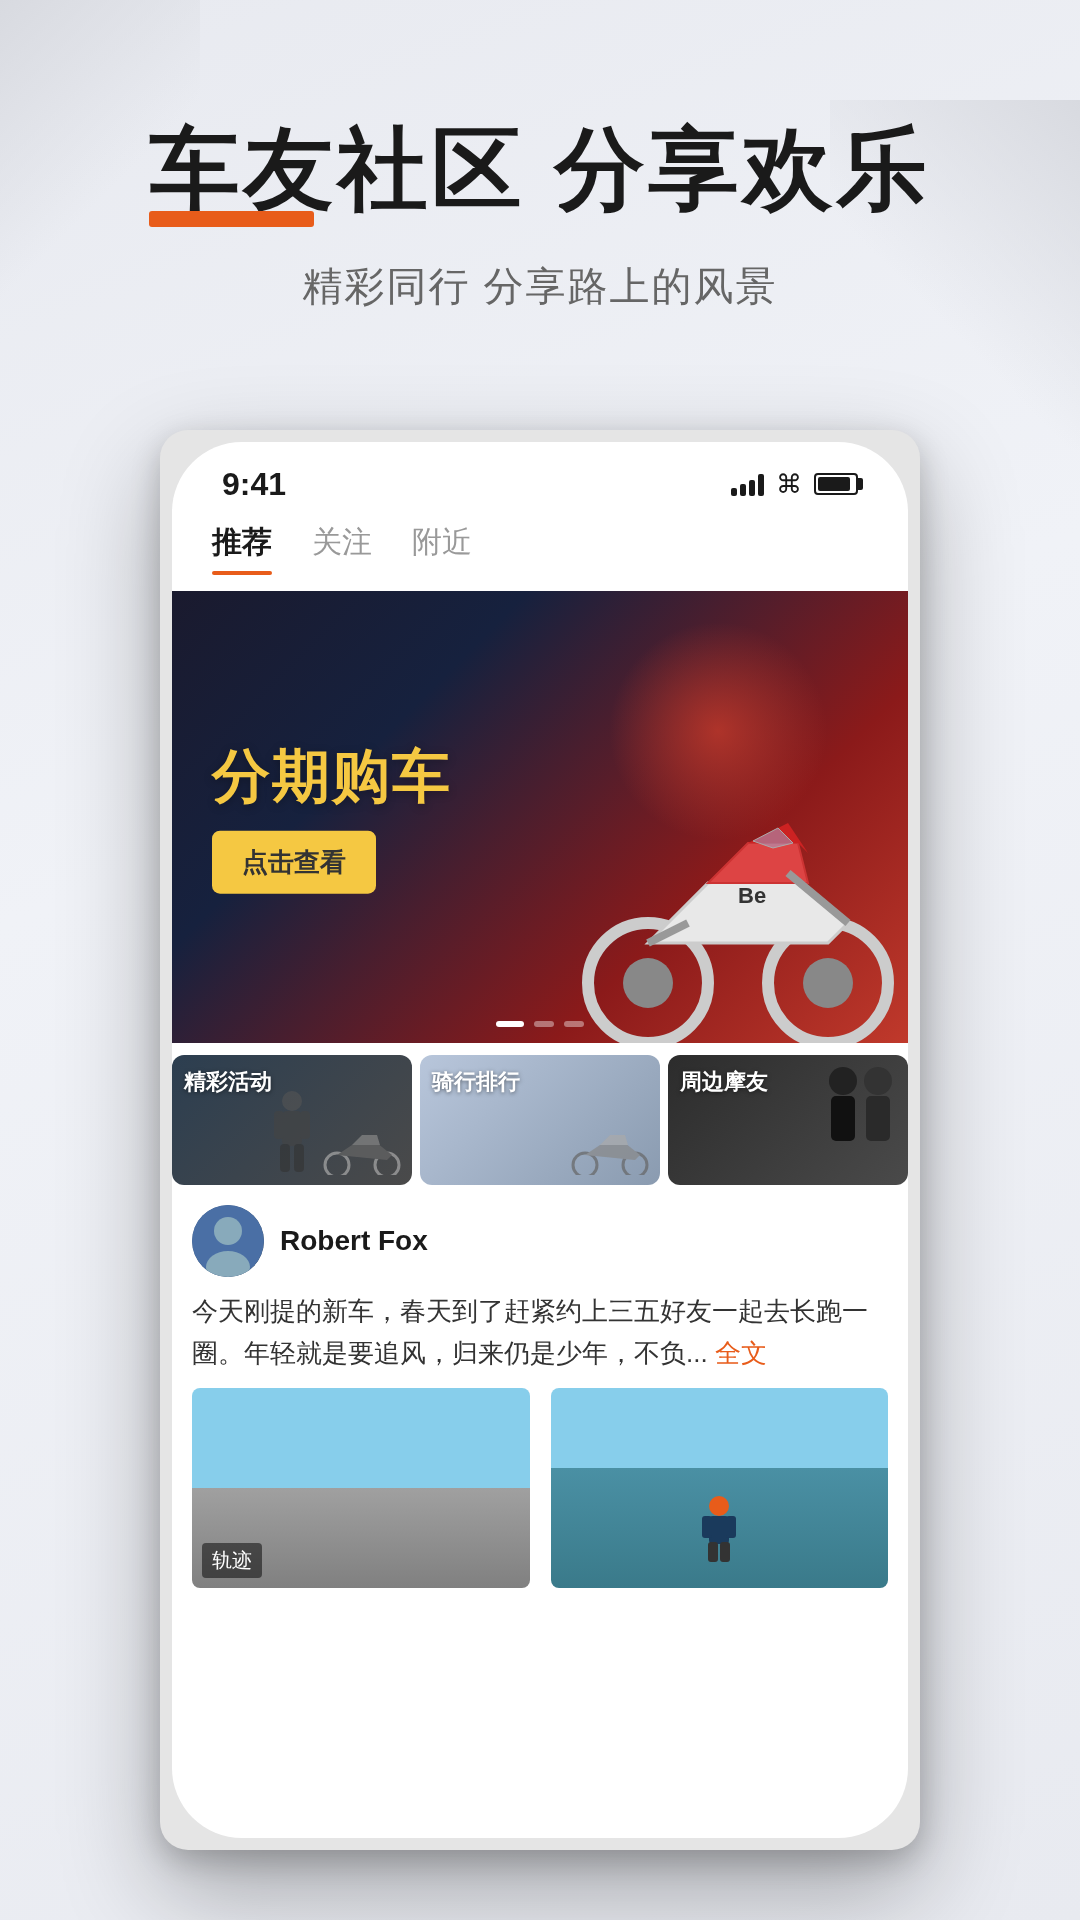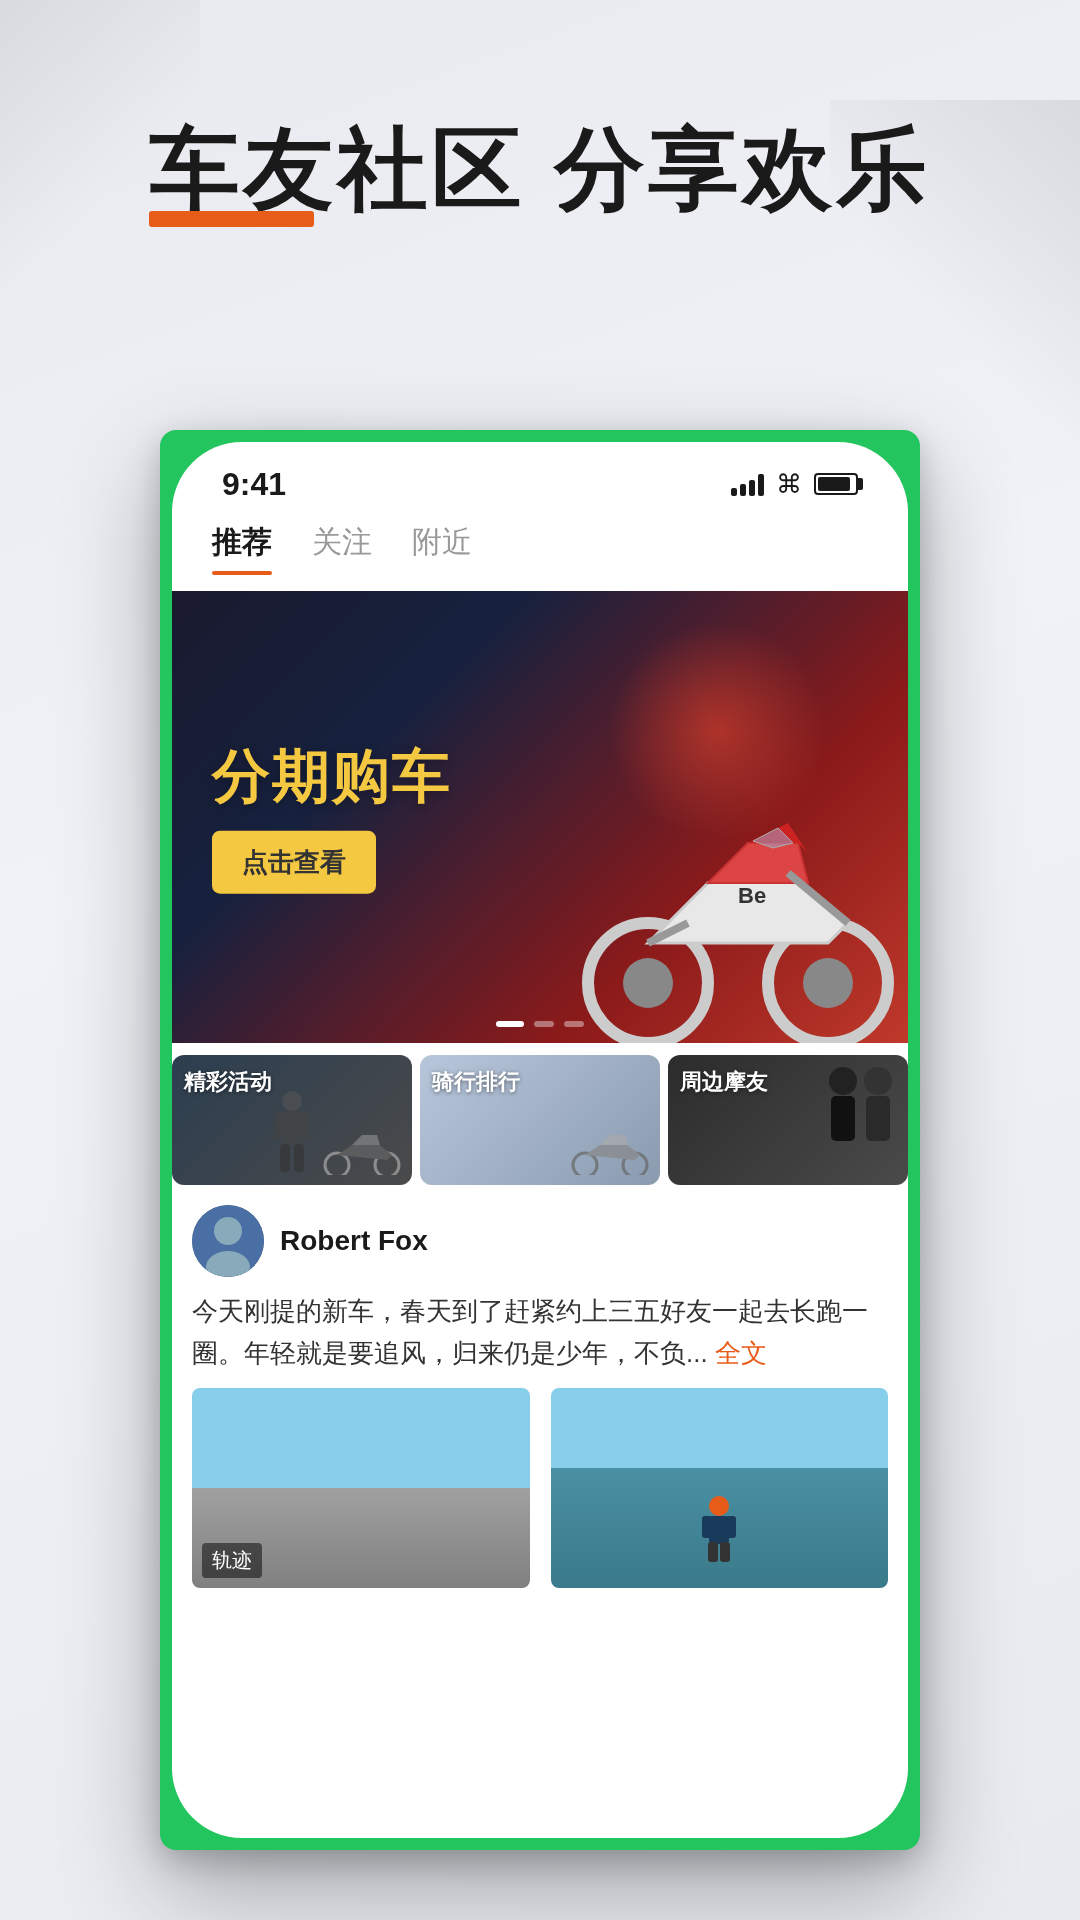--- a/index.html
+++ b/index.html
@@ -77,22 +77,22 @@
       top: 430px;
       left: 50%;
       transform: translateX(-50%);
       width: 760px;
       height: 1420px;
     }
 
     .phone-frame {
       width: 760px;
       height: 1420px;
-      background: #22c55e;
-      border-radius: 16px;
+      background: #e5e5e5;
+      border-radius: 28px;
       padding: 12px;
       box-shadow: 0 40px 100px rgba(0,0,0,0.3), 0 10px 30px rgba(0,0,0,0.2);
       position: relative;
     }
 
     .phone-screen {
       width: 100%;
       height: 100%;
       background: #fff;
       border-radius: 70px;
@@ -397,20 +397,21 @@
 <body>
 
 <div class="bg-shape-left"></div>
 <div class="bg-shape-right"></div>
 
 <div class="header-section">
   <div style="position: relative; display: inline-block;">
     <span class="main-title">车友社区 分享欢乐</span>
     <div class="title-underline"></div>
   </div>
+  <div class="subtitle">精彩同行 分享路上的风景</div>
 </div>
 
 <div class="phone-container">
   <div class="phone-frame">
     <div class="phone-screen">
 
       <div class="status-bar">
         <span class="status-time">9:41</span>
         <div class="status-icons">
           <div class="signal-icon">

